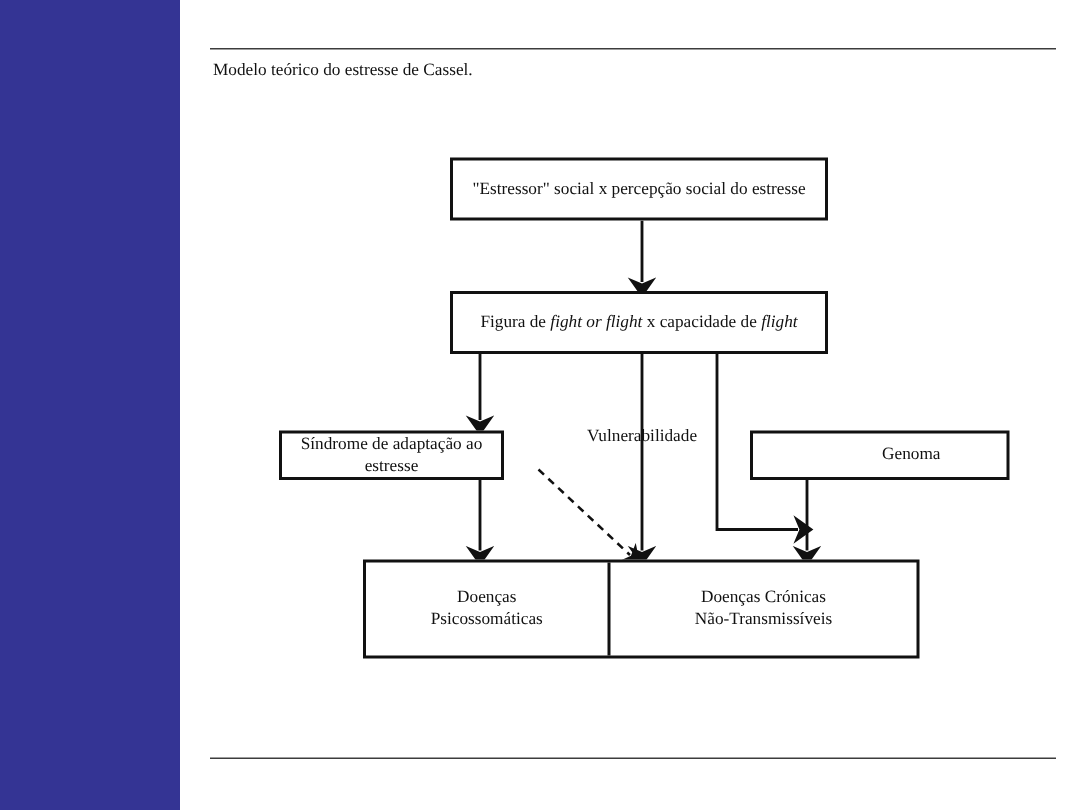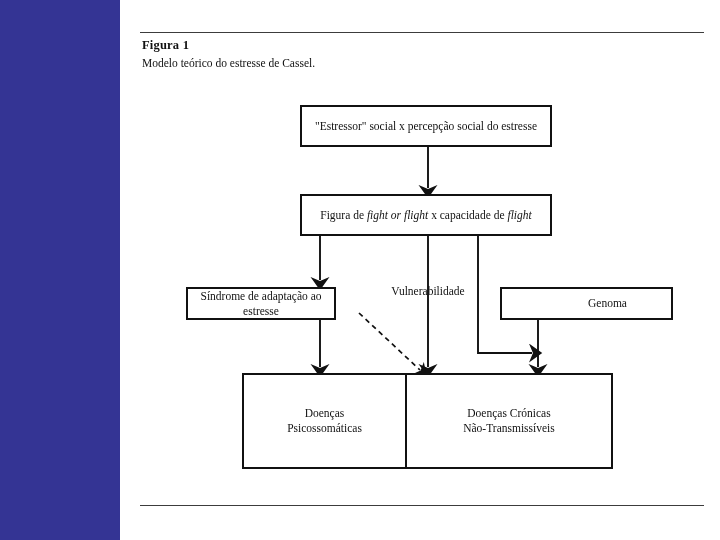--- a/index.html
+++ b/index.html
@@ -129,21 +129,20 @@
 <div id="slide">
 
   <div id="sidebar-band" style="background: rgb(52, 52, 148);"></div>
 
   <div id="figure-panel">
 
     <div class="rule" id="rule-top"></div>
     <div class="rule" id="rule-bottom"></div>
 
     <div id="caption-block">
-      <div id="figure-label">Figura 1</div>
       <div id="figure-subtitle">Modelo teórico do estresse de Cassel.</div>
     </div>
 
     <div id="diagram">
 
       <svg id="edges" viewBox="0 0 564 482">
         <defs>
           <marker id="ah" markerWidth="12" markerHeight="12" refX="1.6" refY="5" orient="auto" markerUnits="strokeWidth">
             <path d="M0,0 L7,5 L0,10 L2.1,5 Z" fill="#111111"></path>
           </marker>
@@ -178,21 +177,21 @@
       </div>
 
       <div class="free-label" id="n-vulnerabilidade" style="left:245px; top:256px; width:86px;">
         <span>Vulnerabilidade</span>
       </div>
 
       <div class="node" id="n-genoma" style="left:360px; top:259px; width:173px; height:33px;padding-left:42px;">
         <span class="node-text">Genoma</span>
       </div>
 
-      <div class="node split" id="n-diseases" style="left:102px; top:345px; width:371px; height:96px;">
+      <div class="node split" id="n-diseases" style="left:102px; top:345px; width:371px; height:66px;">
         <div class="half left">
           <span class="node-text">Doenças
 Psicossomáticas</span>
         </div>
         <div class="half right">
           <span class="node-text">Doenças Crónicas
 Não-Transmissíveis</span>
         </div>
       </div>
 

